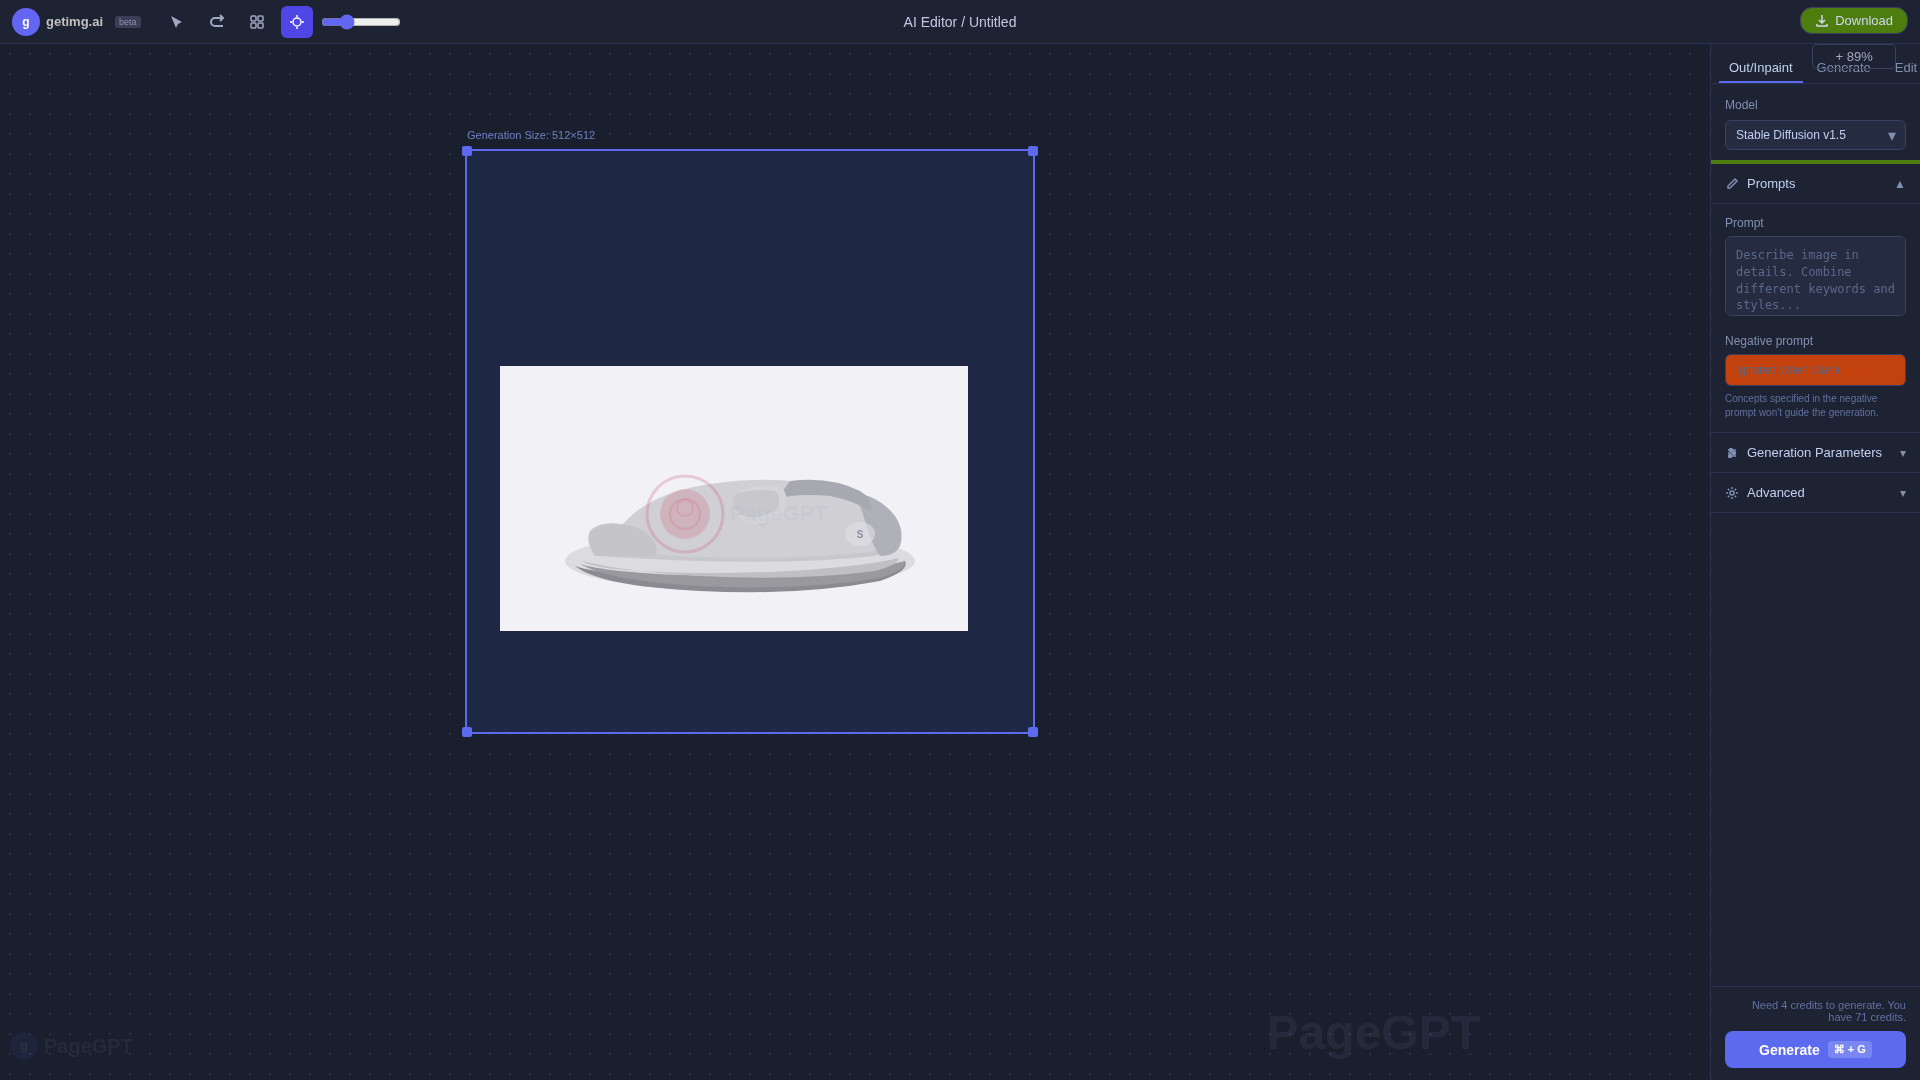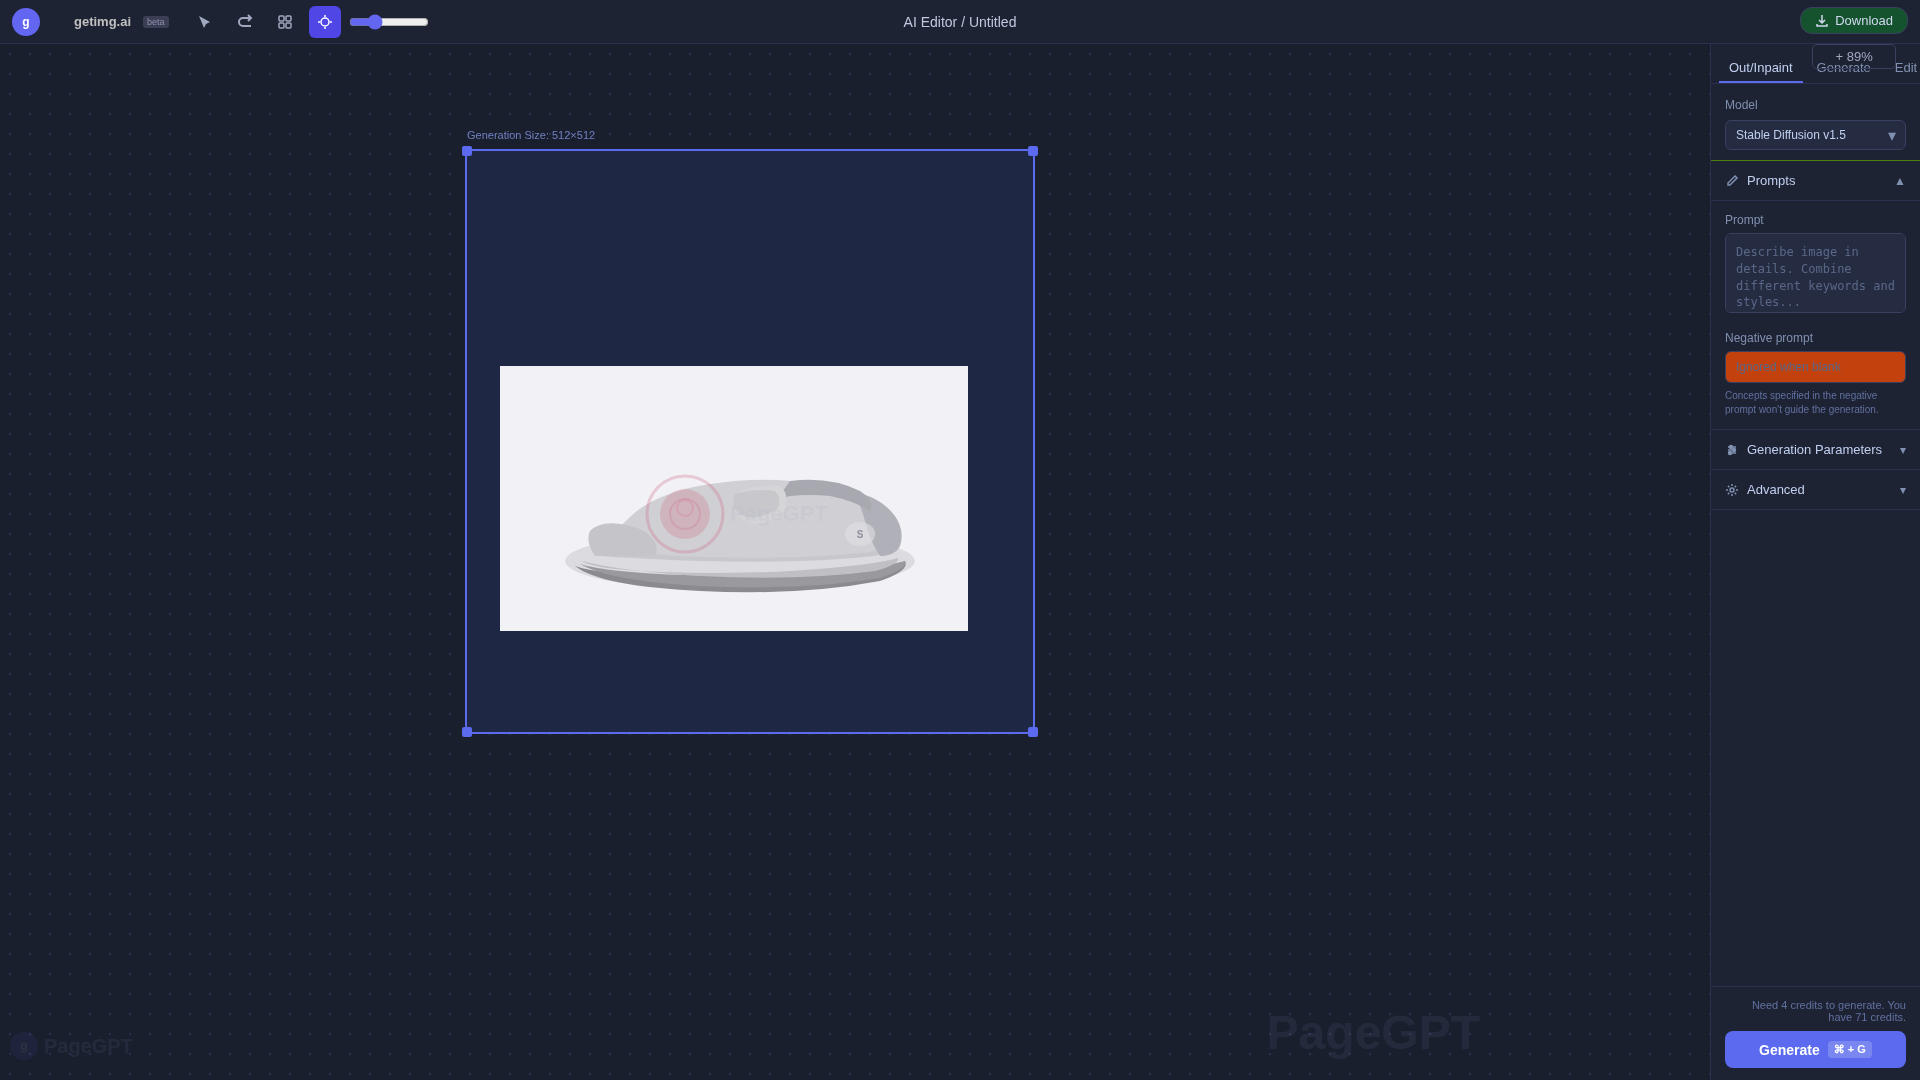--- a/index.html
+++ b/index.html
@@ -42,21 +42,20 @@
       align-items: center;
       justify-content: center;
       font-size: 12px;
       font-weight: bold;
       color: white;
     }
     .logo-text {
       font-size: 13px;
       font-weight: 600;
       color: #c0c0c0;
-      margin-left: 28px;
     }
     .beta-badge {
       background: #3a3f55;
       color: #9090b0;
       font-size: 9px;
       padding: 1px 4px;
       border-radius: 3px;
       margin-left: 6px;
     }
 
@@ -108,21 +107,21 @@
       align-items: center;
       gap: 4px;
       font-size: 13px;
       color: #a0a8c0;
       background: #252b40;
       padding: 4px 8px;
       border-radius: 5px;
       cursor: pointer;
     }
     .download-btn {
-      background: #14532d;
+      background: #4d7c0f;
       border: 1px solid #3a4060;
       color: #d0d8f0;
       padding: 5px 14px;
       border-radius: 12px;
       font-size: 13px;
       cursor: pointer;
       display: flex;
       align-items: center;
       gap: 6px;
     }
@@ -234,21 +233,21 @@
       border-bottom: 2px solid transparent;
       white-space: nowrap;
     }
     .panel-tab.active {
       color: #c0d0f0;
       border-bottom: 2px solid #5b6aee;
     }
 
     .panel-section {
       padding: 14px 14px 10px;
-      border-bottom: 1px solid #4d7c0f;
+      border-bottom: 4px solid #4d7c0f;
     }
 
     .section-label {
       font-size: 12px;
       color: #8090b0;
       margin-bottom: 8px;
       font-weight: 500;
     }
 
     .model-select-wrapper {

